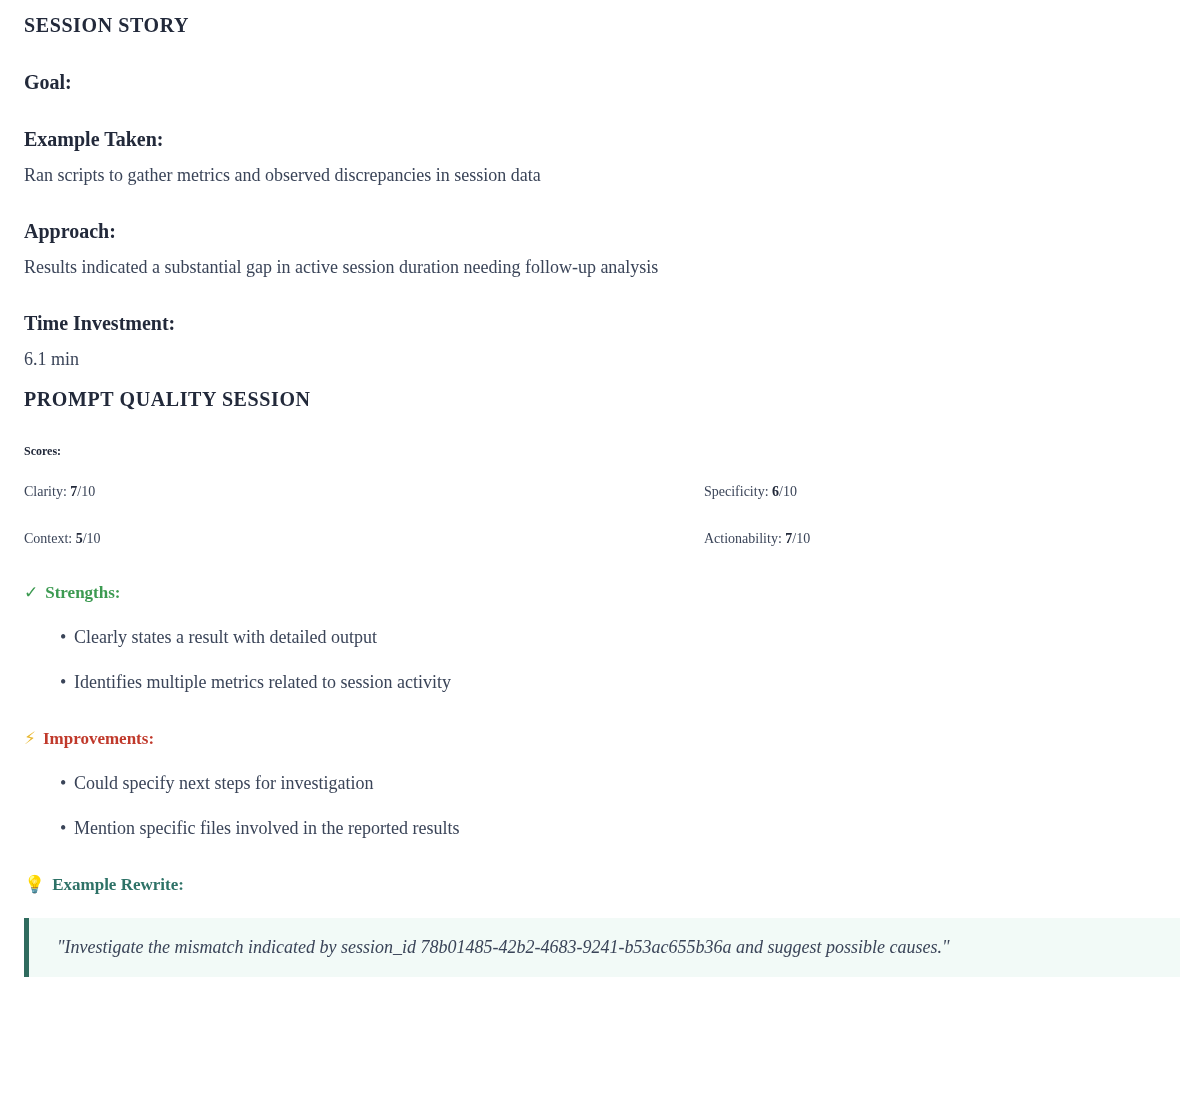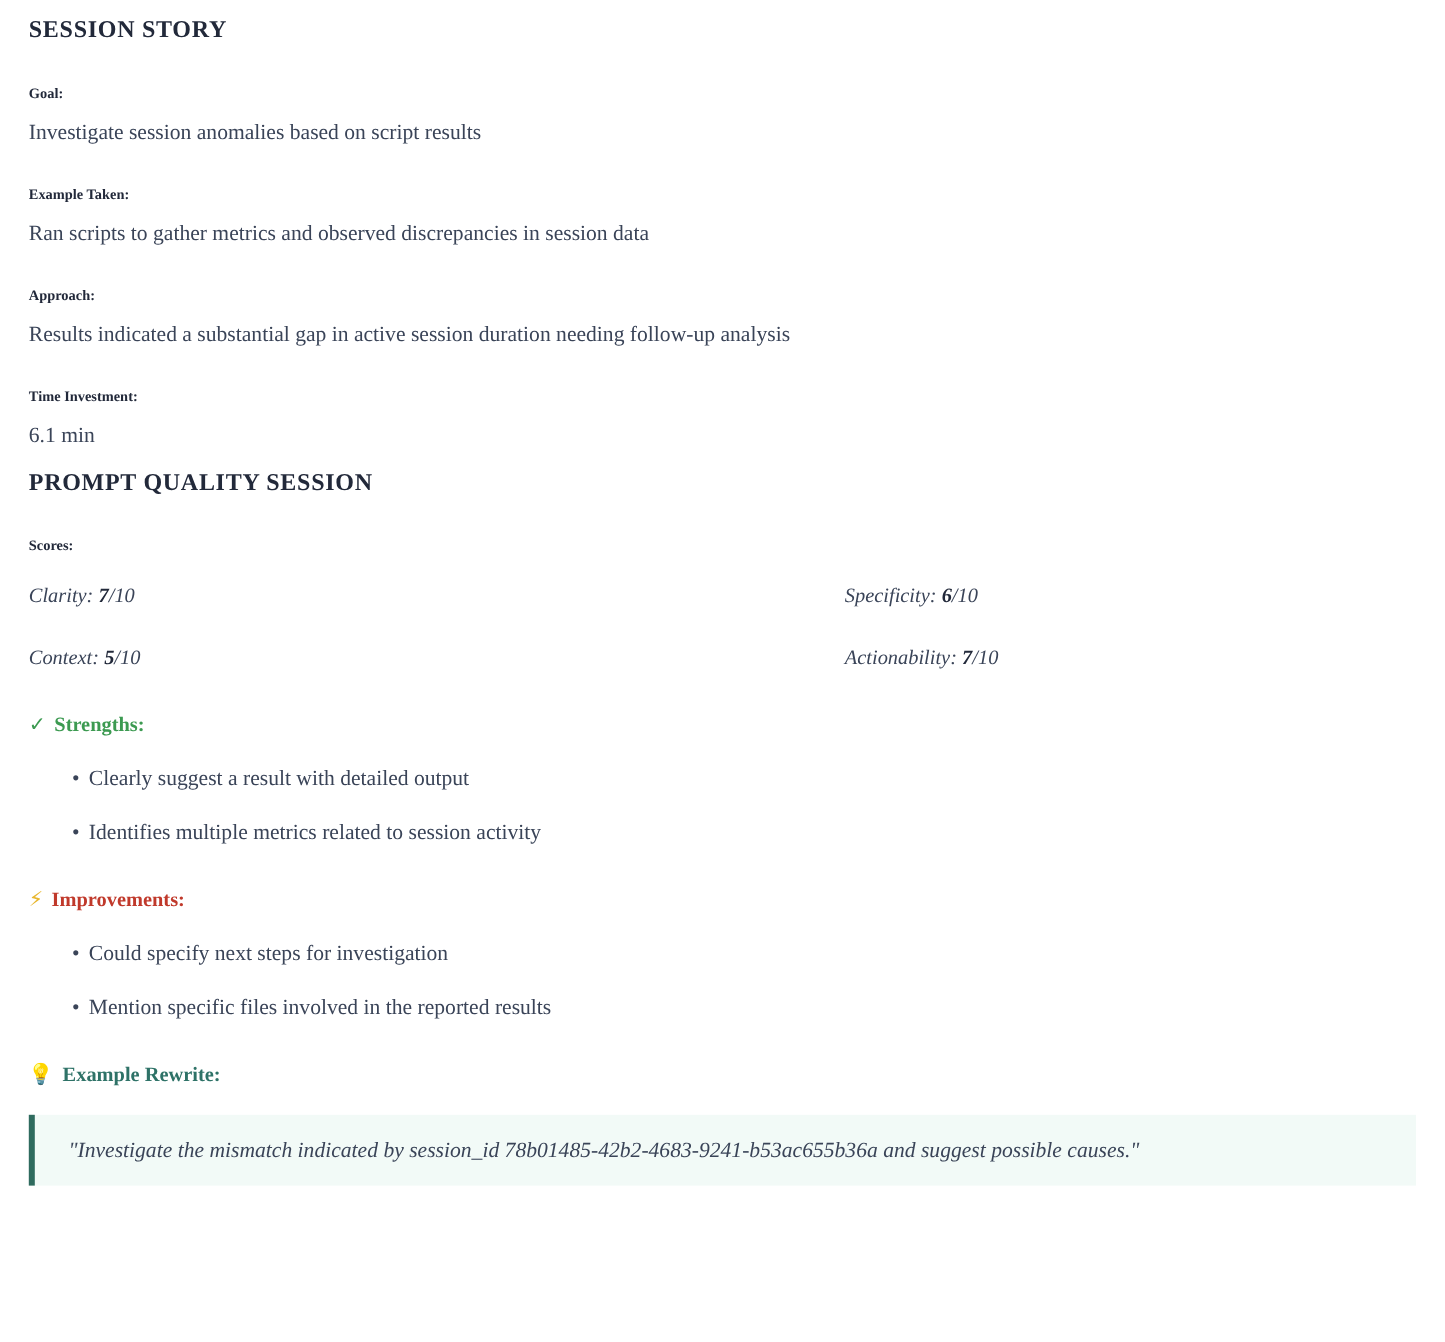--- a/index.html
+++ b/index.html
@@ -29,21 +29,21 @@
     color: #22293a;
     letter-spacing: 0.6px;
     margin: 0;
     padding: 0;
   }
   #session-story-title { padding-top: 14px; }
   #prompt-quality-title { padding-top: 18px; }
 
   
   .field-label {
-    font-size: 12px;
+    font-size: 20px;
     font-weight: bold;
     color: #22293a;
     margin: 0;
     padding: 0;
   }
   .field-value {
     font-size: 18px;
     font-weight: normal;
     color: #3a4458;
     margin: 0;
@@ -60,24 +60,23 @@
     color: #22293a;
     margin-top: 33px;
   }
   .score-grid {
     display: grid;
     grid-template-columns: 680px 1fr;
     row-gap: 31px;
     margin-top: 25px;
   }
   .score-item {
-    font-size: 17px;
+    font-size: 14px;
     color: #3a4458;
     white-space: nowrap;
-    font-style: italic;
   }
   .score-item .score-value {
     font-weight: bold;
     color: #22293a;
   }
 
   
   .group { margin-top: 36px; }
   .group-heading {
     font-size: 17px;
@@ -133,21 +132,20 @@
 </style>
 </head>
 <body>
 
 <div class="page">
 
   <h1 id="session-story-title" class="section-title">SESSION STORY</h1>
 
   <div class="story-block">
     <div class="field-label">Goal:</div>
-    <div class="field-value">Investigate session anomalies based on script results</div>
   </div>
 
   <div class="story-block">
     <div class="field-label">Example Taken:</div>
     <div class="field-value">Ran scripts to gather metrics and observed discrepancies in session data</div>
   </div>
 
   <div class="story-block">
     <div class="field-label">Approach:</div>
     <div class="field-value">Results indicated a substantial gap in active session duration needing follow-up analysis</div>
@@ -178,21 +176,21 @@
   </div>
 
   <div class="group">
     <div class="group-heading heading-strengths">
       <span class="g-icon icon-check">✓</span>
       <span>Strengths:</span>
     </div>
     <ul class="bullet-list">
       <li>
         <span class="b-dot">•</span>
-        <span>Clearly suggest a result with detailed output</span>
+        <span>Clearly states a result with detailed output</span>
       </li>
       <li>
         <span class="b-dot">•</span>
         <span>Identifies multiple metrics related to session activity</span>
       </li>
     </ul>
   </div>
 
   <div class="group">
     <div class="group-heading heading-improvements">

